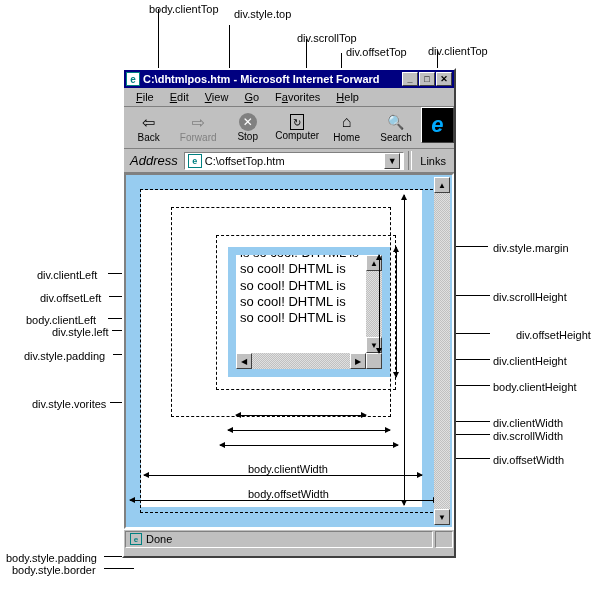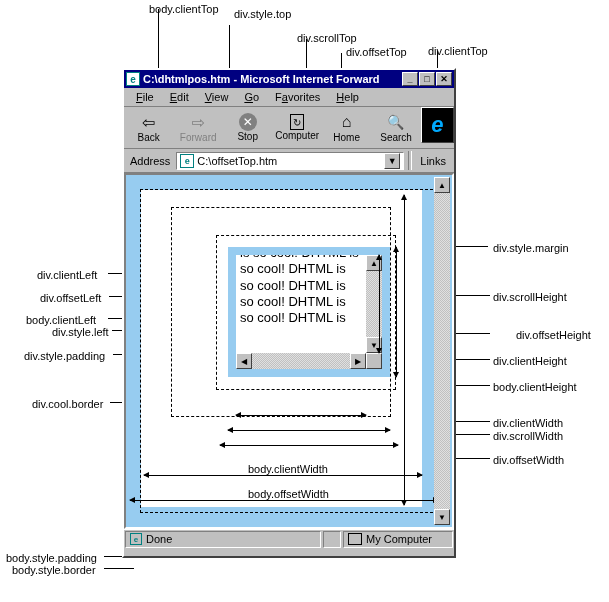--- a/index.html
+++ b/index.html
@@ -95,21 +95,21 @@
     display: flex; align-items: center; justify-content: center;
     font-size: 16px;
   }
   .tbtn.disabled { color: #808080; }
   .addrbar {
     display: flex; align-items: center;
     padding: 2px 4px; gap: 4px;
     border-bottom: 1px solid #808080;
     height: 24px;
   }
-  .addr-label { font-size: 11px; padding: 0 2px; }
+  .addr-label { font-size: 13px; padding: 0 2px; font-style: italic; }
   .addr-input {
     flex: 1; height: 18px;
     background: #fff;
     border: 1px solid; border-color: #808080 #fff #fff #808080;
     display: flex; align-items: center;
     font-size: 11px; padding: 0 3px;
   }
   .addr-go {
     width: 16px; height: 16px;
     background: #c0c0c0;
@@ -273,21 +273,21 @@
 <div class="callout v" style="left:229px;top:25px;height:210px"></div>
 <div class="callout v" style="left:306px;top:39px;height:203px"></div>
 <div class="callout v" style="left:341px;top:53px;height:185px"></div>
 <div class="callout v" style="left:437px;top:51px;height:200px"></div>
 
 <div class="label" style="left:37px;top:269px">div.clientLeft</div>
 <div class="label" style="left:40px;top:292px">div.offsetLeft</div>
 <div class="label" style="left:26px;top:314px">body.clientLeft</div>
 <div class="label" style="left:52px;top:326px">div.style.left</div>
 <div class="label" style="left:24px;top:350px">div.style.padding</div>
-<div class="label" style="left:32px;top:398px">div.cool.border</div>
+<div class="label" style="left:32px;top:398px">div.style.vorites</div>
 <div class="label" style="left:6px;top:552px">body.style.padding</div>
 <div class="label" style="left:12px;top:564px">body.style.border</div>
 
 <div class="callout h" style="left:108px;top:273px;width:127px"></div>
 <div class="callout h" style="left:109px;top:296px;width:80px"></div>
 <div class="callout h" style="left:108px;top:318px;width:34px"></div>
 <div class="callout h" style="left:112px;top:330px;width:60px"></div>
 <div class="callout h" style="left:113px;top:354px;width:108px"></div>
 <div class="callout h" style="left:110px;top:402px;width:122px"></div>
 <div class="callout h" style="left:104px;top:556px;width:45px"></div>
@@ -414,18 +414,14 @@
     <div class="arrow-line h both" style="left:4px;top:325px;width:308px"></div>
     <div class="measure-lbl" style="left:122px;top:313px">body.offsetWidth</div>
   </div>
 
   <div class="statusbar">
     <div class="statuspane sp1">
       <span style="margin-right:4px;width:12px;height:12px;border:1px solid #008080;display:inline-flex;align-items:center;justify-content:center;color:#008080;font-size:8px;font-weight:bold">e</span>
       <span>Done</span>
     </div>
     <div class="statuspane sp2"></div>
-    <div class="statuspane sp3">
-      <span class="zicon"></span>
-      <span>My Computer</span>
-    </div>
   </div>
 </div>
 
 </body></html>

